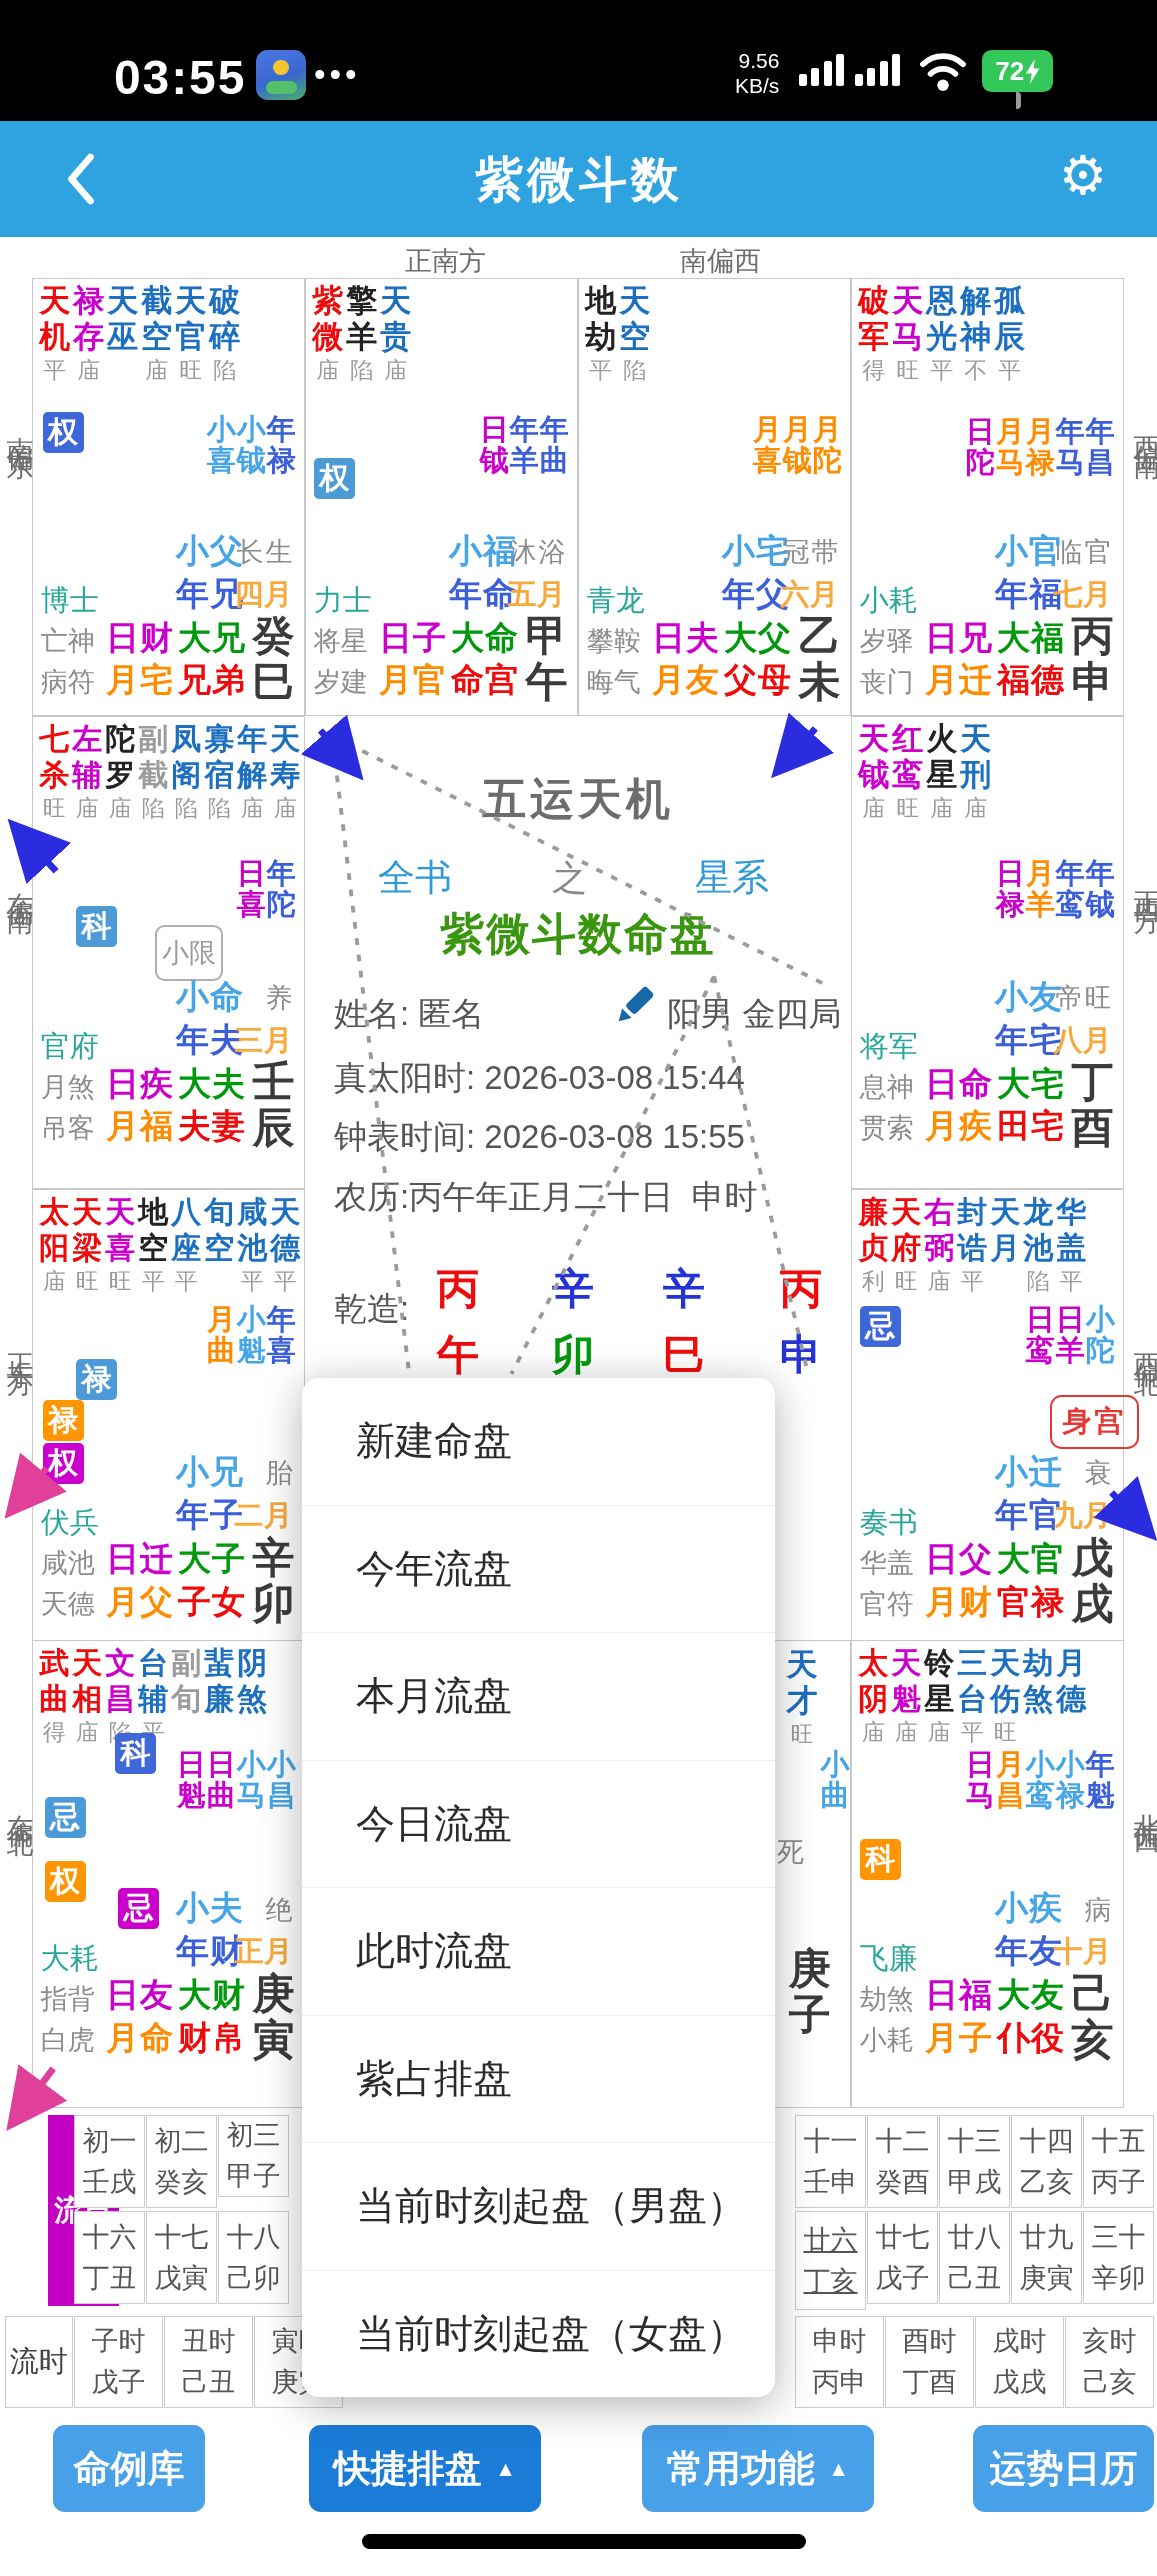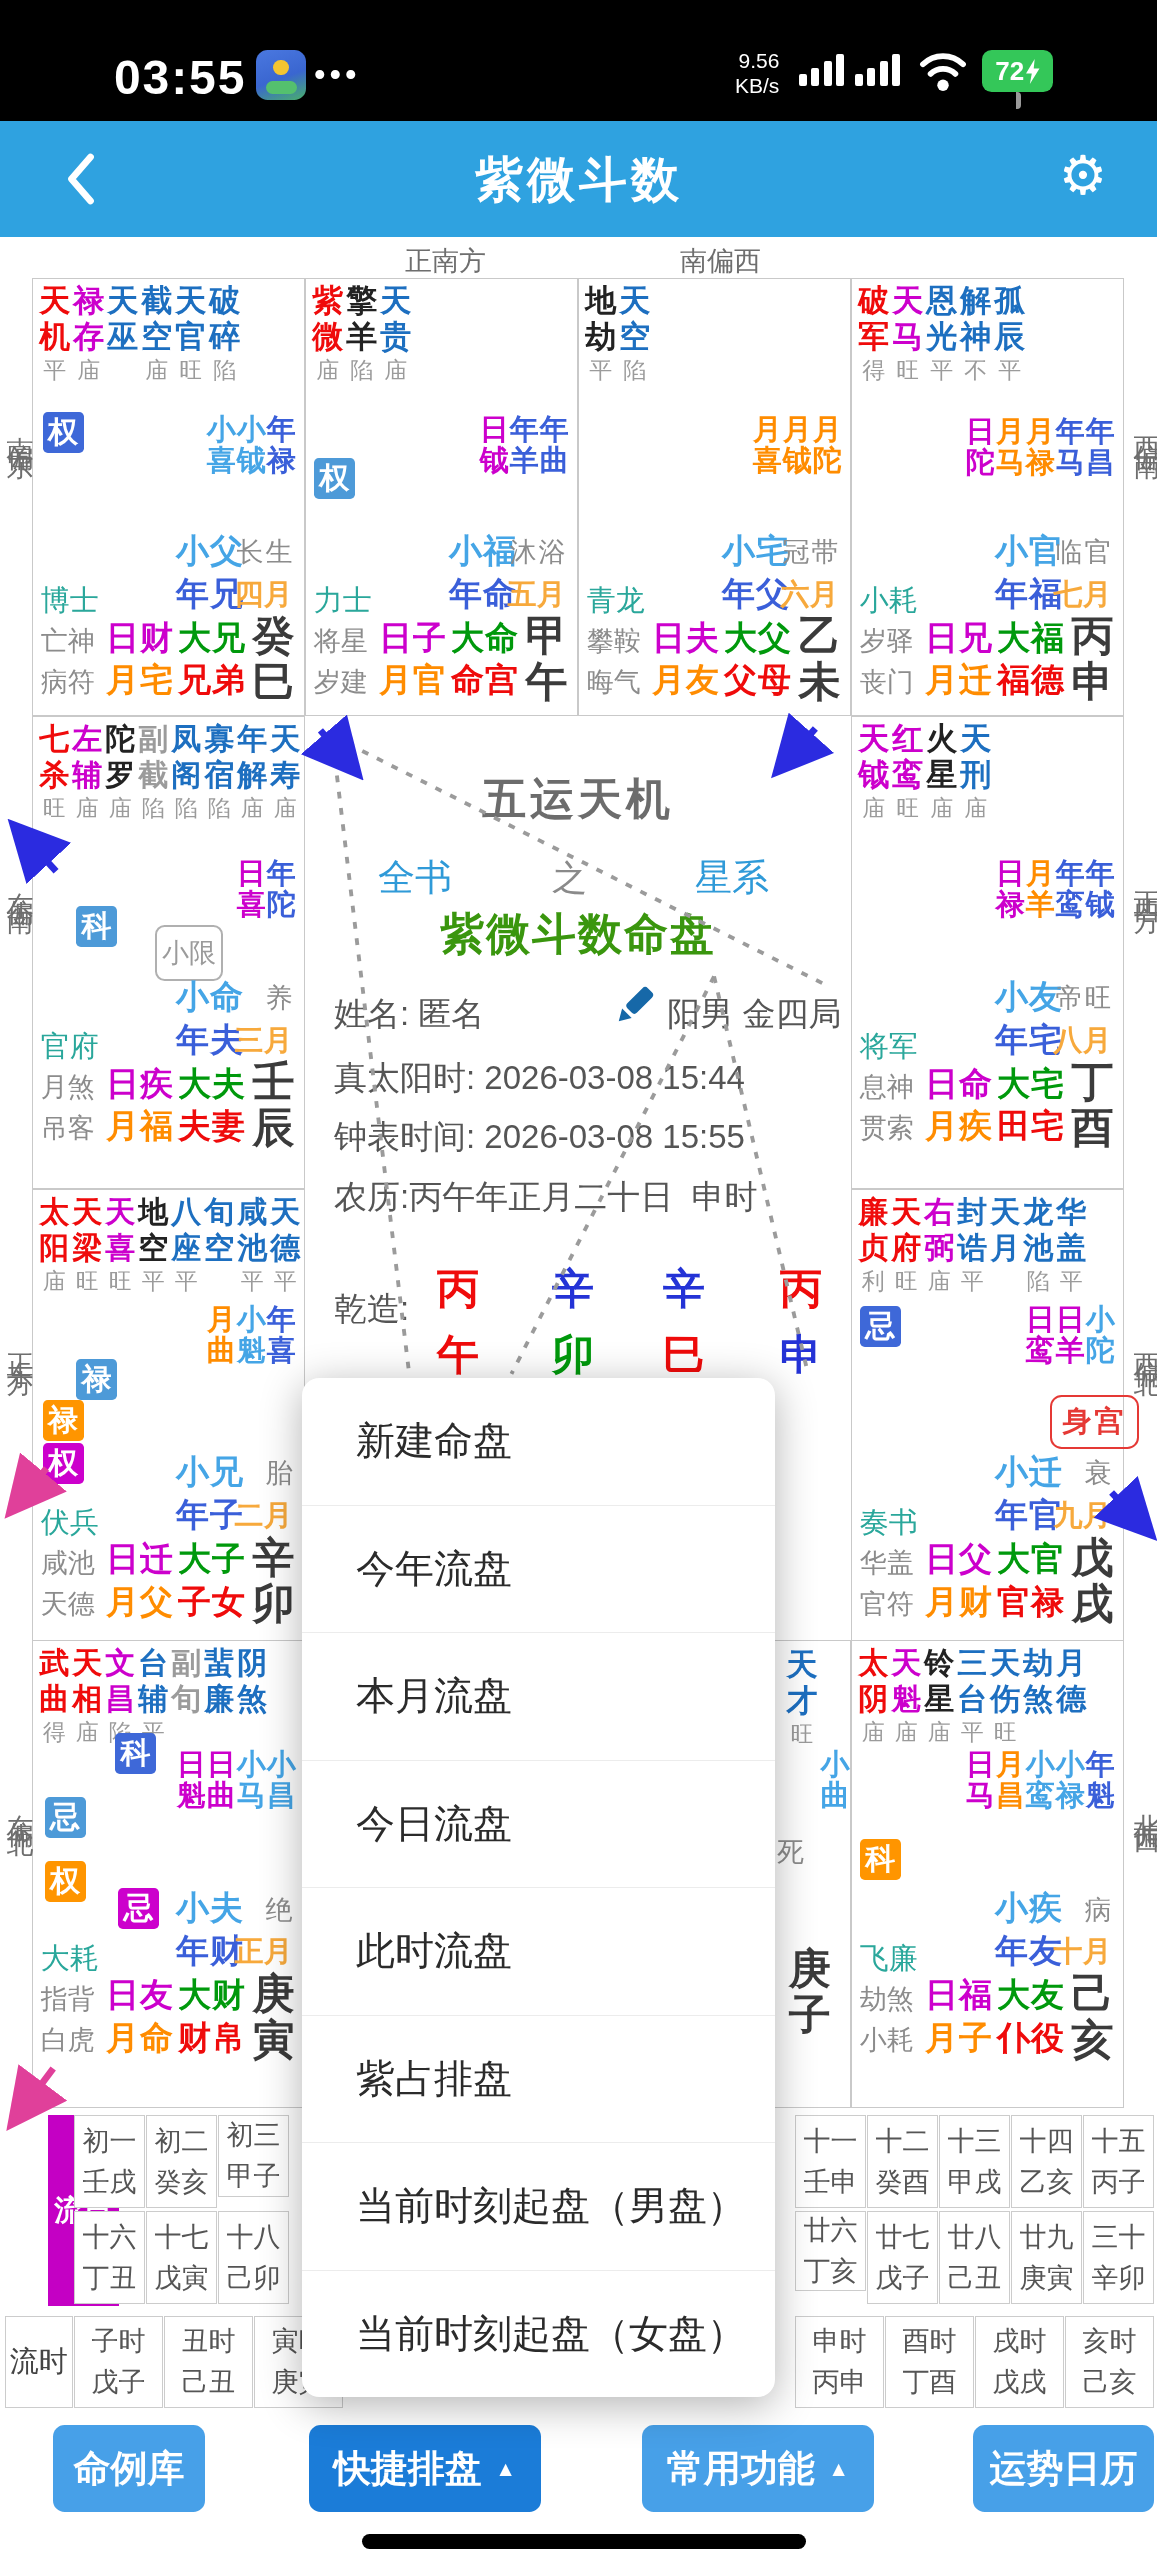--- a/index.html
+++ b/index.html
@@ -888,21 +888,21 @@
       <span>丁丑</span>
     </div>
     <div class="fcell" style="left: 146px; top: 2211px; width: 71px; height: 93px;">
       <span>十七</span>
       <span>戊寅</span>
     </div>
     <div class="fcell" style="left: 218px; top: 2211px; width: 71px; height: 93px;">
       <span>十八</span>
       <span>己卯</span>
     </div>
-    <div class="fcell" style="left: 795px; top: 2211px; width: 71px; height: 80px;">
+    <div class="fcell" style="left: 795px; top: 2211px; width: 71px; height: 99px; text-decoration: underline;">
       <span>廿六</span>
       <span>丁亥</span>
     </div>
     <div class="fcell" style="left: 867px; top: 2211px; width: 71px; height: 93px;">
       <span>廿七</span>
       <span>戊子</span>
     </div>
     <div class="fcell" style="left: 939px; top: 2211px; width: 71px; height: 93px;">
       <span>廿八</span>
       <span>己丑</span>

